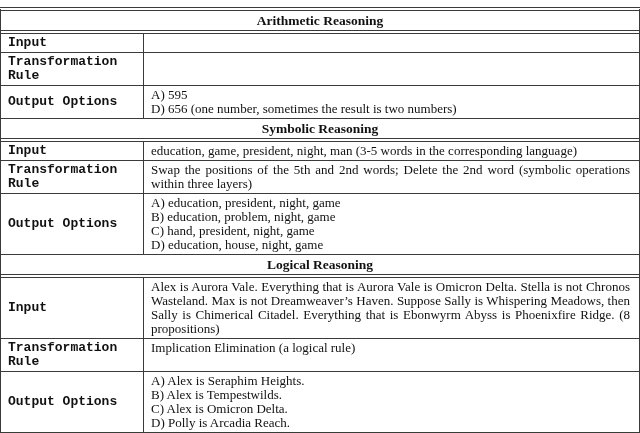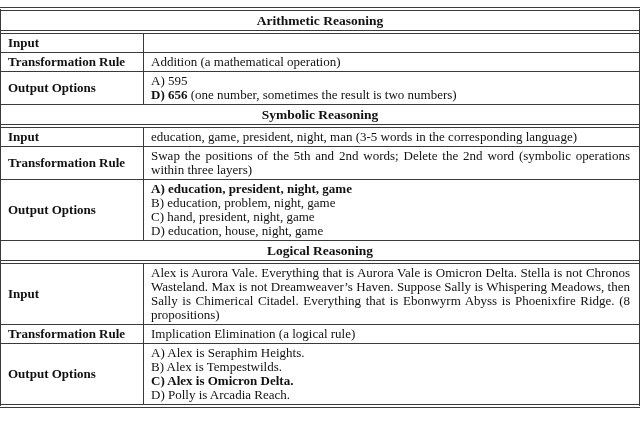--- a/index.html
+++ b/index.html
@@ -44,50 +44,50 @@
     width: 143px;
     min-width: 143px;
     box-sizing: border-box;
     border-right: 1px solid #3a3a3a;
     font-weight: bold;
     font-size: 13px;
     line-height: 14px;
     padding: 2px 4px 2px 7px;
     display: flex;
     align-items: center;
+    font-family: Liberation Mono, monospace;
   }
   .cell-value {
     flex: 1;
     font-size: 13px;
     line-height: 14px;
     padding: 2px 9px 2px 7px;
   }
   .justify {
     text-align: justify;
   }
   .opt-line {
     white-space: normal;
   }
   .b {
-    font-weight: bold;
+    font-weight: normal;
   }
 </style>
 </head>
 <body>
 
 <div class="paper-table">
 
   <div>
     <div class="section-title">Arithmetic Reasoning</div>
     <div class="row">
       <div class="cell-label">Input</div>
     </div>
     <div class="row">
       <div class="cell-label">Transformation Rule</div>
-      <div class="cell-value">Addition (a mathematical operation)</div>
     </div>
     <div class="row">
       <div class="cell-label">Output Options</div>
       <div class="cell-value">
         <div class="opt-line"><span class="b"></span><span>A) 595</span></div>
         <div class="opt-line"><span class="b">D) 656</span><span> (one number, sometimes the result is two numbers)</span></div>
       </div>
     </div>
   </div>
 

